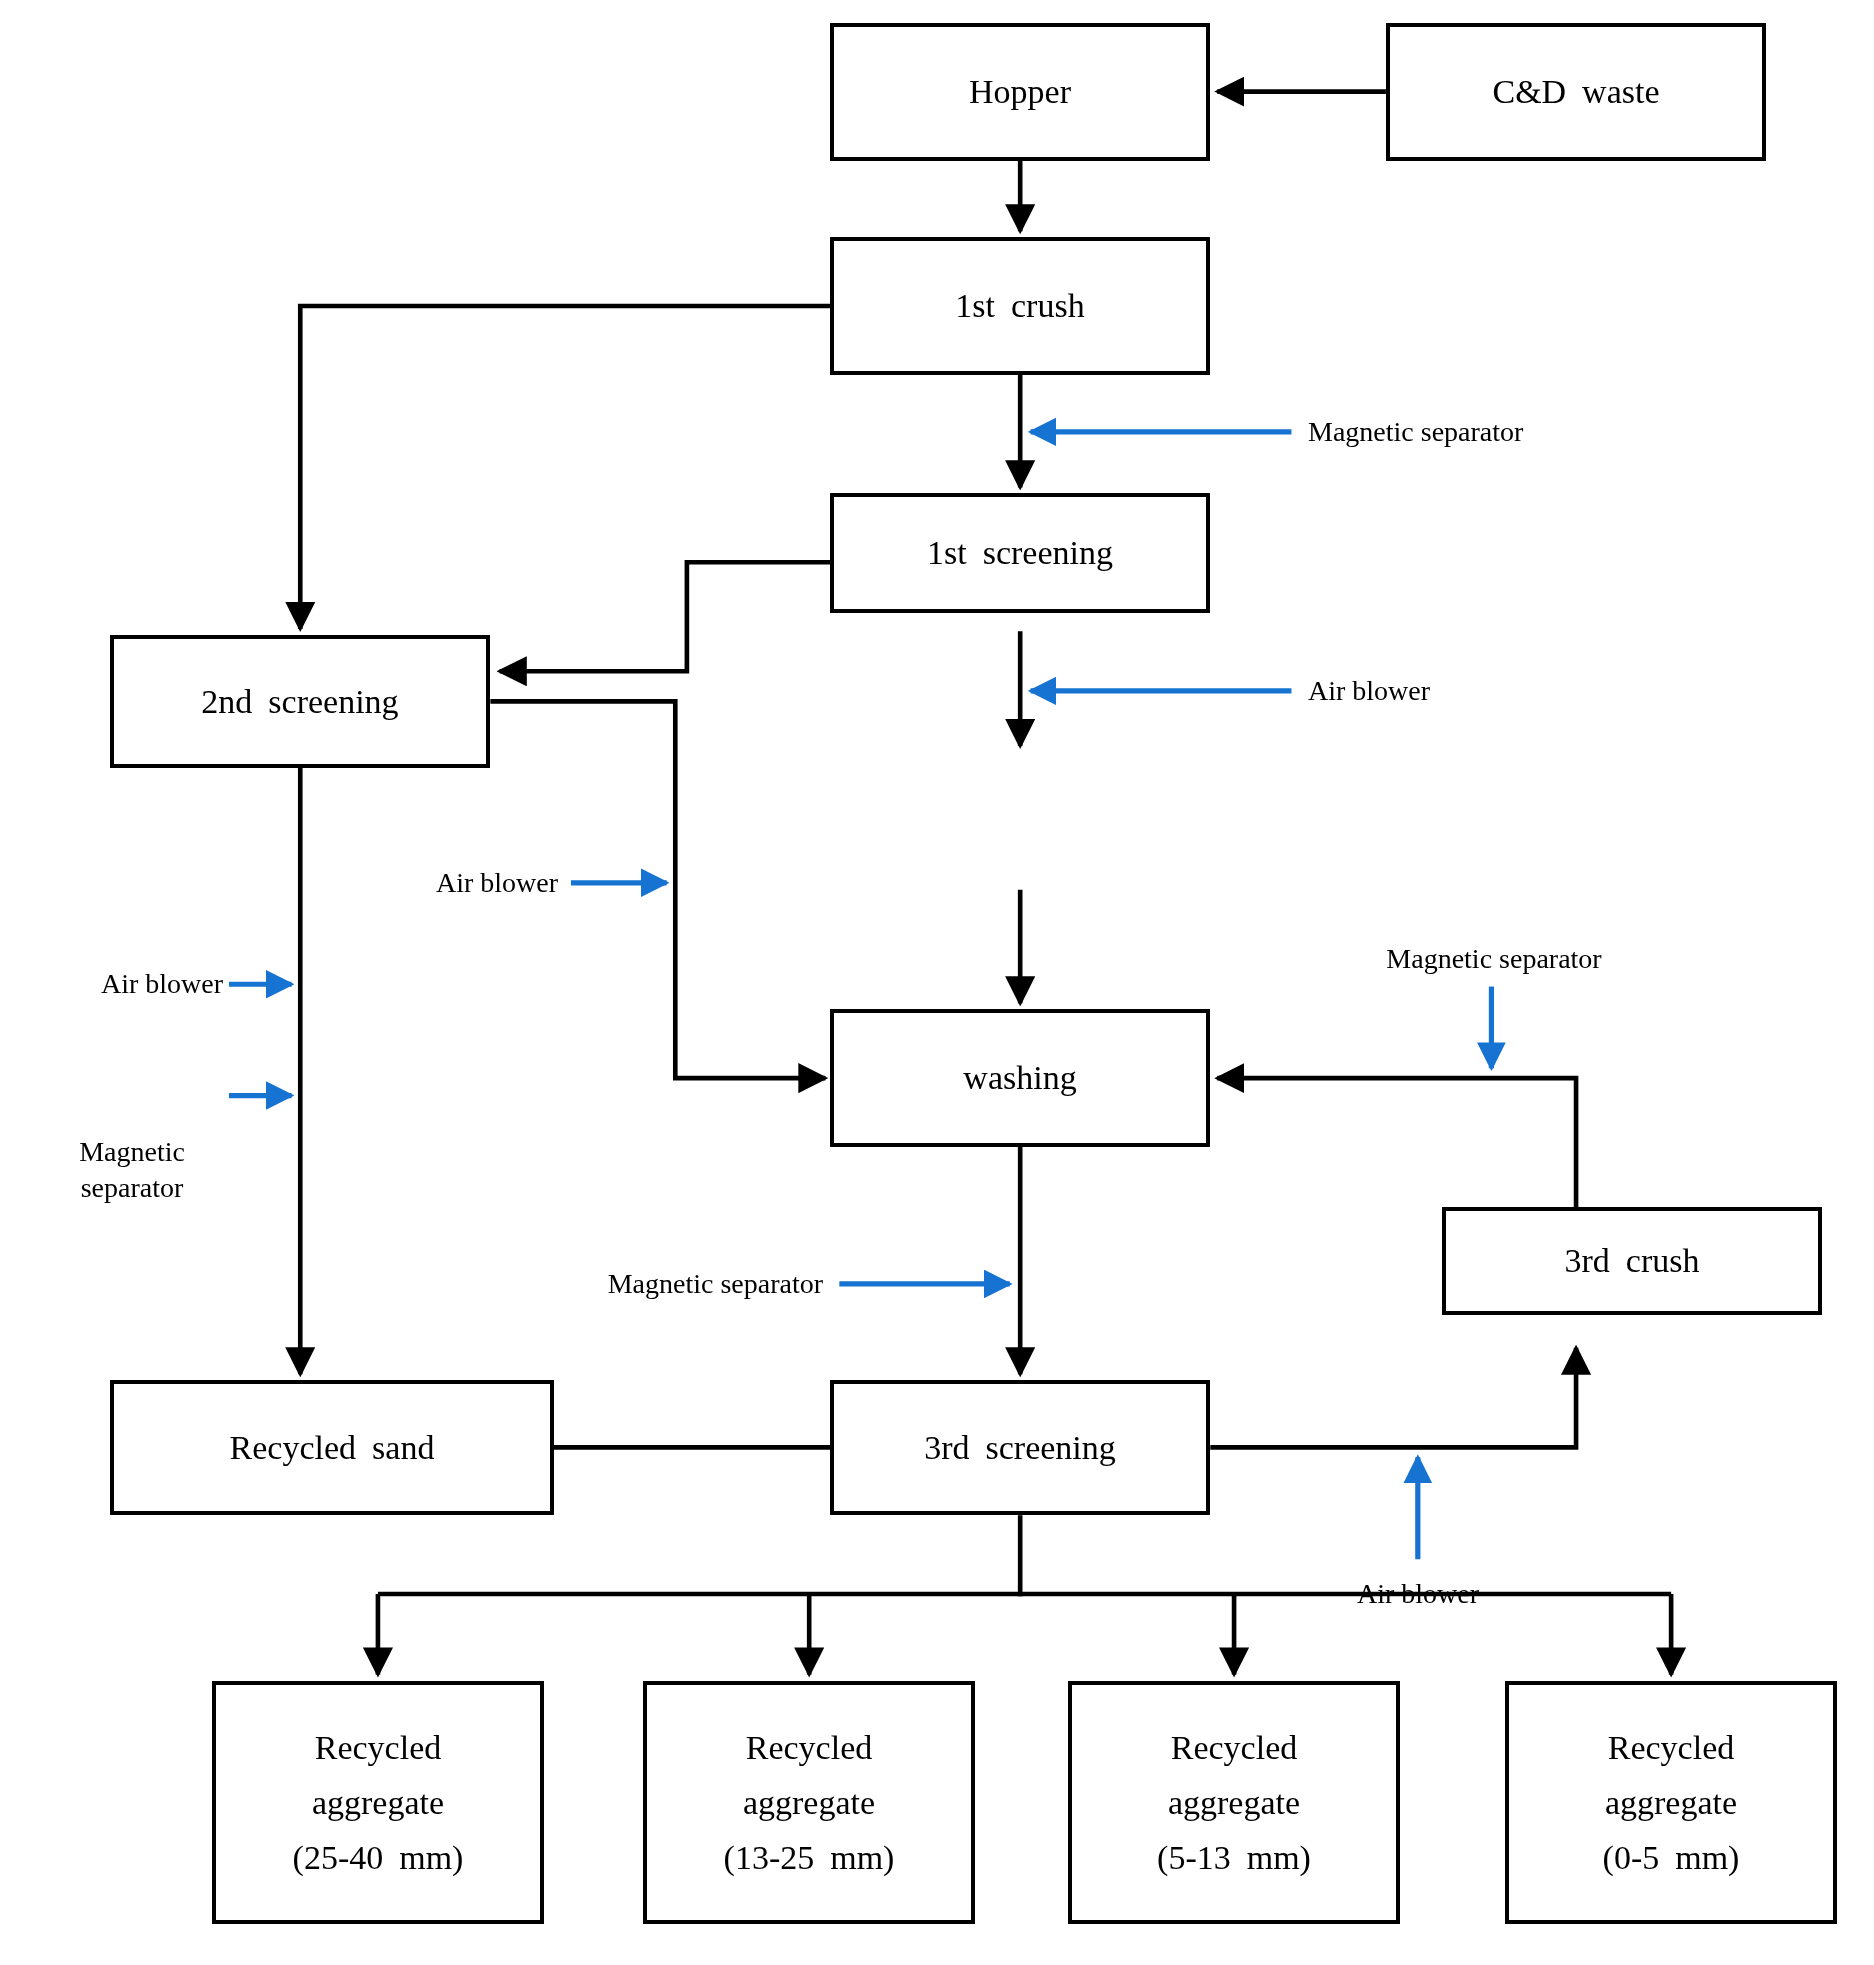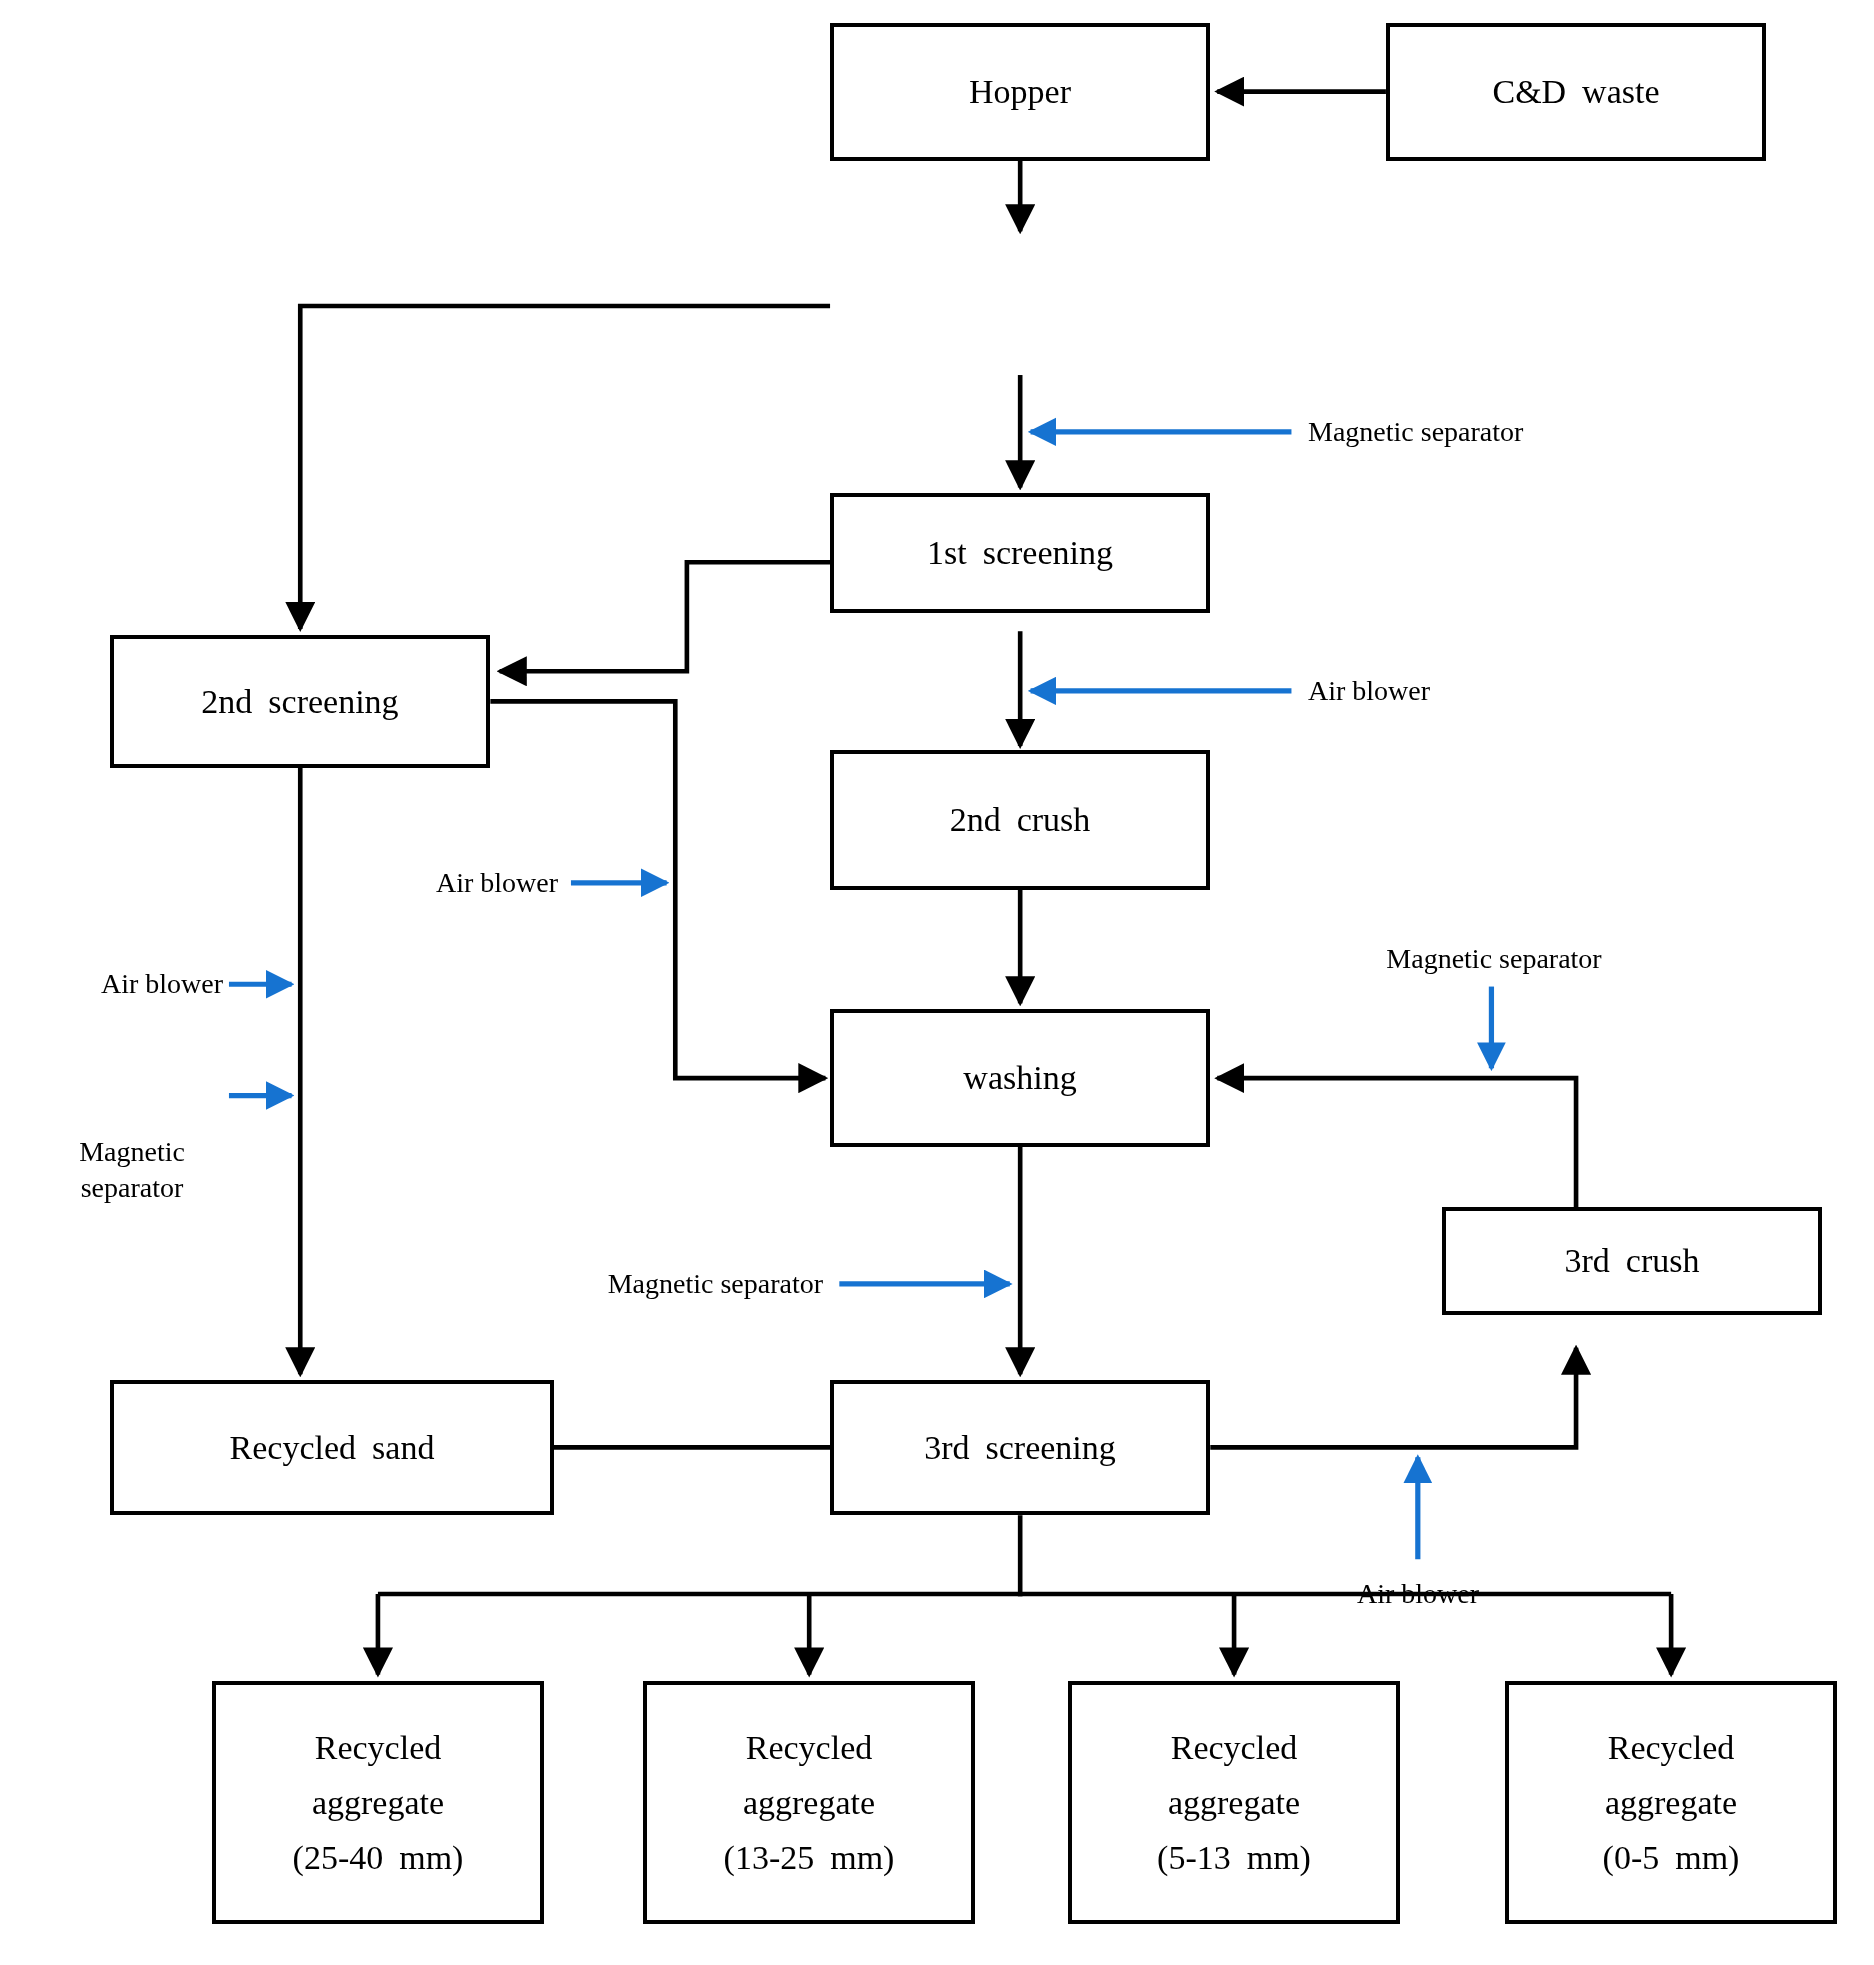--- a/index.html
+++ b/index.html
@@ -72,29 +72,29 @@
       <path d="M2446 2690 V2514" marker-end="url(#arrBl)"></path>
     </g>
   </svg>
 
   <div class="node" style="left:1386px;top:22.6px;width:380px;height:138px">
     <span>C&amp;D waste</span></div>
 
   <div class="node" style="left:830px;top:22.6px;width:380px;height:138px">
     <span>Hopper</span></div>
 
+  <div class="node" style="left:830px;top:237px;width:380px;height:138px">
+    <span>1st crush</span></div>
 
   <div class="node" style="left:830px;top:493px;width:380px;height:120px">
     <span>1st screening</span></div>
 
   <div class="node" style="left:110px;top:635px;width:380px;height:133px">
     <span>2nd screening</span></div>
 
-  <div class="node" style="left:830px;top:750px;width:380px;height:140px">
-    <span>2nd crush</span></div>
 
   <div class="node" style="left:830px;top:1009px;width:380px;height:138px">
     <span>washing</span></div>
 
   <div class="node" style="left:1442px;top:1207px;width:380px;height:108px">
     <span>3rd crush</span></div>
 
   <div class="node" style="left:110px;top:1380px;width:444px;height:135px">
     <span>Recycled sand</span></div>
 

